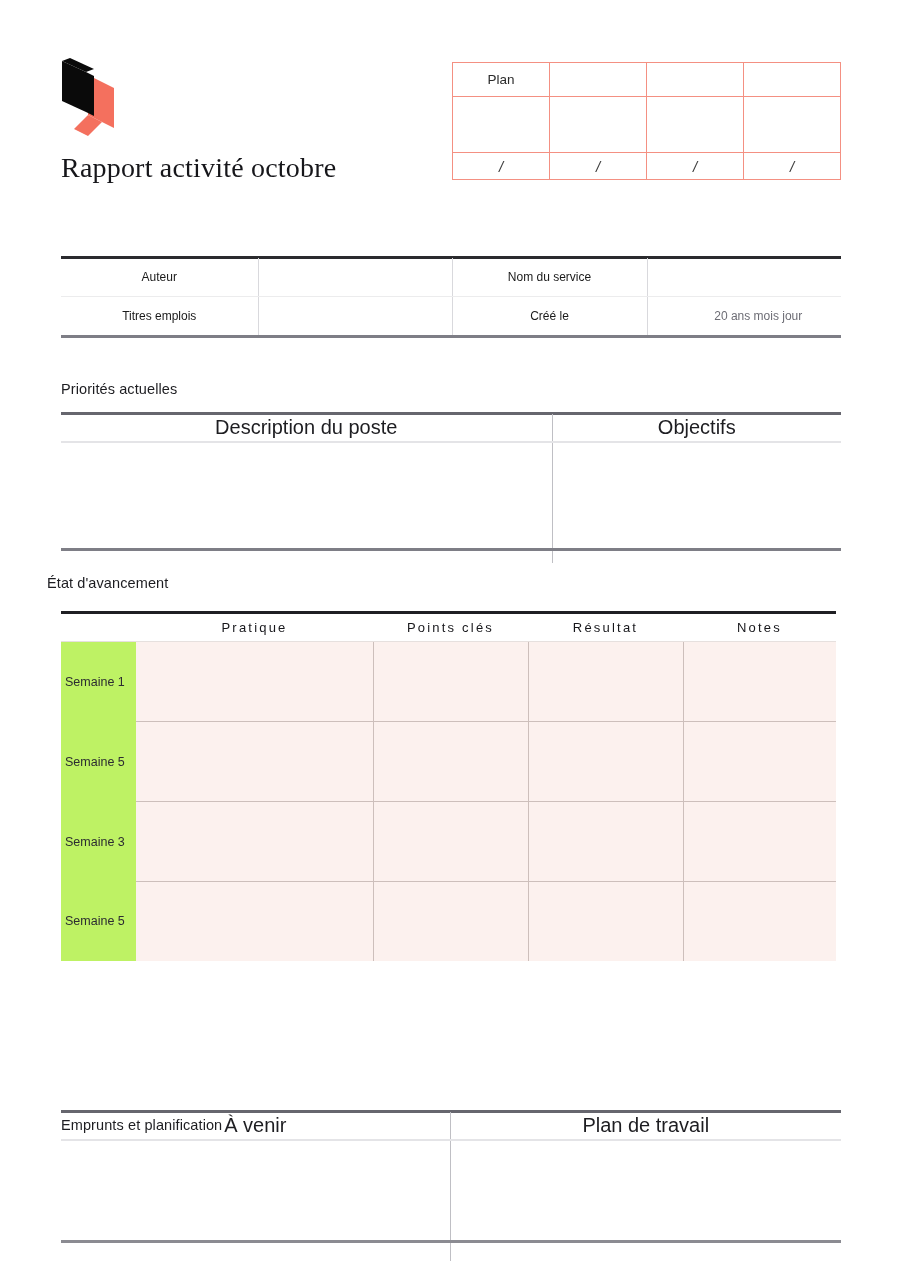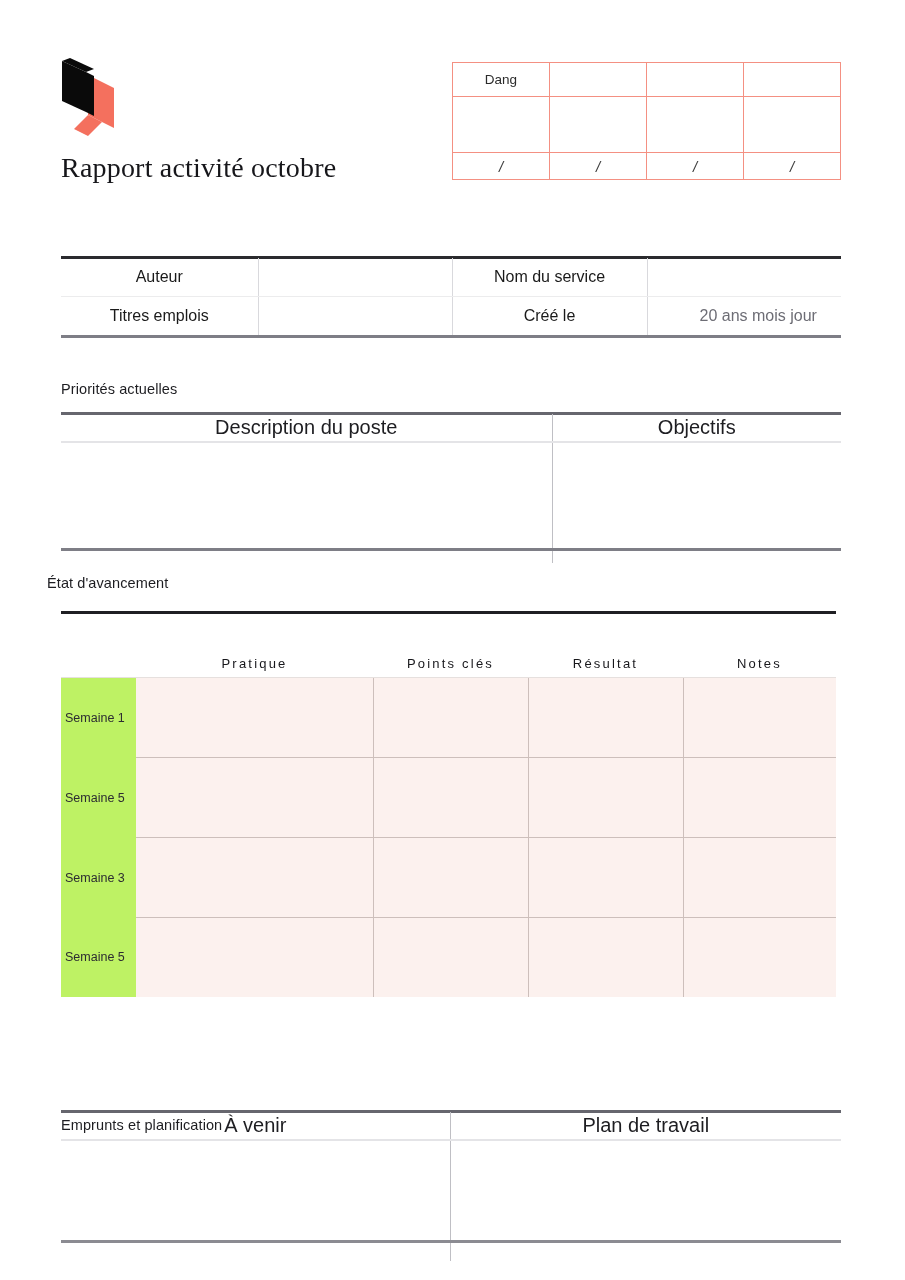--- a/index.html
+++ b/index.html
@@ -73,21 +73,21 @@
   .info-table {
     position: absolute;
     left: 61px;
     top: 258px;
     width: 780px;
     border-collapse: collapse;
     table-layout: fixed;
   }
   .info-table td {
     height: 38px;
-    font-size: 16px;
+    font-size: 12px;
     text-align: center;
     vertical-align: middle;
     border-right: 1px solid #d9d9dd;
     border-bottom: 1px solid #ececed;
     padding: 0;
   }
   .info-table td:last-child { border-right: none; padding-left: 28px; }
   .info-table tr:last-child td { border-bottom: none; }
   .info-wrap-top {
     position: absolute;
@@ -153,21 +153,20 @@
   }
 
   
   .weeks-table {
     position: absolute;
     left: 61px;
     top: 614px;
     width: 775px;
     border-collapse: collapse;
     table-layout: fixed;
-    margin-top: 36px;
   }
   .weeks-table th {
     font-size: 13px;
     font-weight: 400;
     color: #17171b;
     letter-spacing: 2.2px;
     height: 27px;
     vertical-align: middle;
     text-align: center;
     padding: 0;
@@ -228,21 +227,21 @@
       <polygon points="24,14 32,18 32,58 24,54" fill="#0a0a0a"></polygon>
       <polygon points="0,3 8,0 32,11 24,14" fill="#0a0a0a"></polygon>
     </svg>
   </div>
 
   <div class="doc-title">Rapport activité octobre</div>
 
   <table class="meta-table">
     <tbody>
       <tr class="r1">
-        <td>Dang</td>
+        <td>Plan</td>
         <td></td>
         <td></td>
         <td></td>
       </tr>
       <tr class="r2">
         <td></td>
         <td></td>
         <td></td>
         <td></td>
       </tr>

